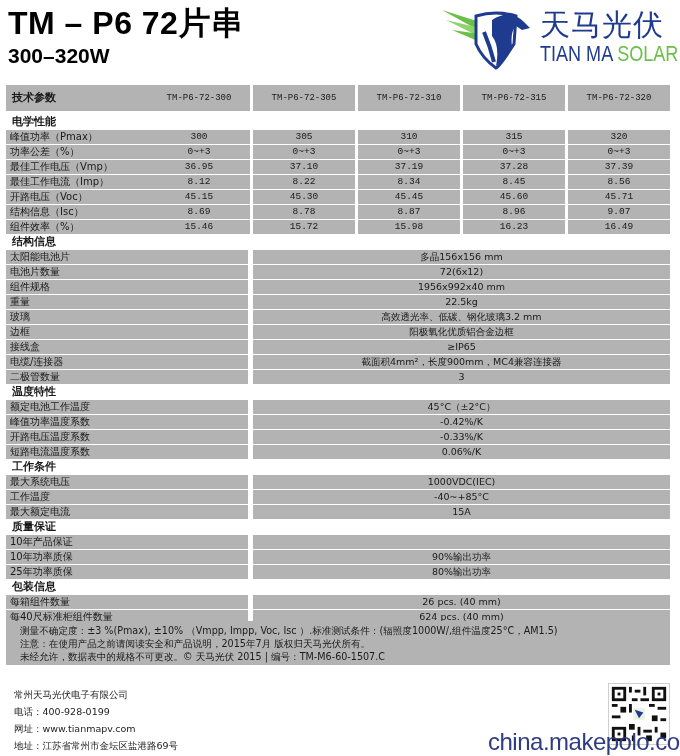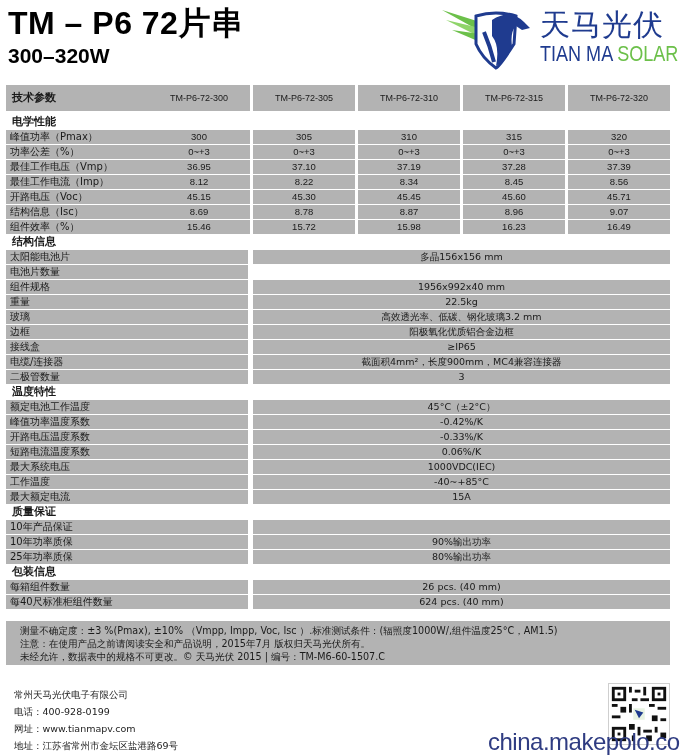--- a/index.html
+++ b/index.html
@@ -12,21 +12,21 @@
   .logo-en .t1 { color:#1f3b8f; }
   .logo-en .t2 { color:#6cc04a; }
 
   .table { position:absolute; left:6px; top:85px; width:664px; }
   .row { position:relative; height:14px; margin-bottom:1px; }
   .row.header { height:26px; margin-bottom:4px; }
   .cell { position:absolute; top:0; height:100%; background:#b3b3b3; font-size:10px; line-height:14px; white-space:nowrap; overflow:hidden; }
   .row.header .cell { line-height:26px; }
   .label { left:0; width:242px; padding-left:4px; box-sizing:border-box; }
   .row.header .label { font-weight:bold; font-size:11px; padding-left:6px; }
-  .v { text-align:center; font-family:Liberation Sans, sans-serif; font-size:9.5px; }
+  .v { text-align:center; font-family:Liberation Mono, monospace; font-size:9.5px; }
   .row.header .v { font-size:9px; }
   .c0 { left:142px; width:102px; }
   .c1 { left:247px; width:102px; }
   .c2 { left:352px; width:102px; }
   .c3 { left:457px; width:102px; }
   .c4 { left:562px; width:102px; }
   .span { left:247px; width:417px; text-align:center; font-size:9.5px; }
   .section { position:relative; height:14px; margin-bottom:1px; font-weight:bold; font-size:11px; line-height:14px; padding-left:6px; }
 
   .notes { position:absolute; left:6px; top:621px; width:664px; height:44px; background:#b3b3b3; box-sizing:border-box; padding:3px 14px; font-family:"DejaVu Sans", sans-serif; font-size:9.6px; line-height:13px; color:#1a1a1a; }
@@ -121,20 +121,21 @@
     <div class="cell v c4">16.49</div>
   </div>
 
   <div class="section">结构信息</div>
   <div class="row">
       <div class="cell label">太阳能电池片</div>
       <div class="cell span">多晶156x156 mm</div>
     </div>
   <div class="row">
       <div class="cell label">电池片数量</div>
+      <div class="cell span">72(6x12)</div>
     </div>
   <div class="row">
       <div class="cell label">组件规格</div>
       <div class="cell span">1956x992x40 mm</div>
     </div>
   <div class="row">
       <div class="cell label">重量</div>
       <div class="cell span">22.5kg</div>
     </div>
   <div class="row">
@@ -169,20 +170,21 @@
     </div>
   <div class="row">
       <div class="cell label">开路电压温度系数</div>
       <div class="cell span">-0.33%/K</div>
     </div>
   <div class="row">
       <div class="cell label">短路电流温度系数</div>
       <div class="cell span">0.06%/K</div>
     </div>
 
+  <div class="section">工作条件</div>
   <div class="row">
       <div class="cell label">最大系统电压</div>
       <div class="cell span">1000VDC(IEC)</div>
     </div>
   <div class="row">
       <div class="cell label">工作温度</div>
       <div class="cell span">-40~+85°C</div>
     </div>
   <div class="row">
       <div class="cell label">最大额定电流</div>

